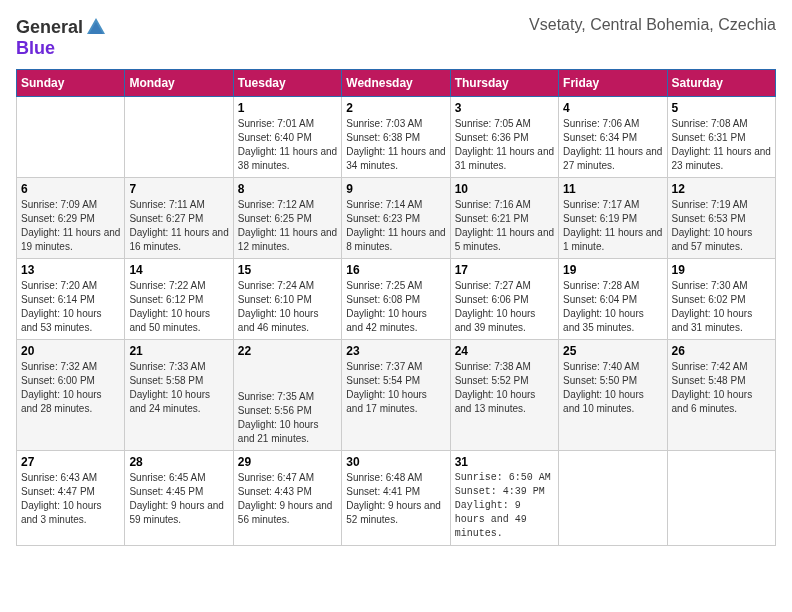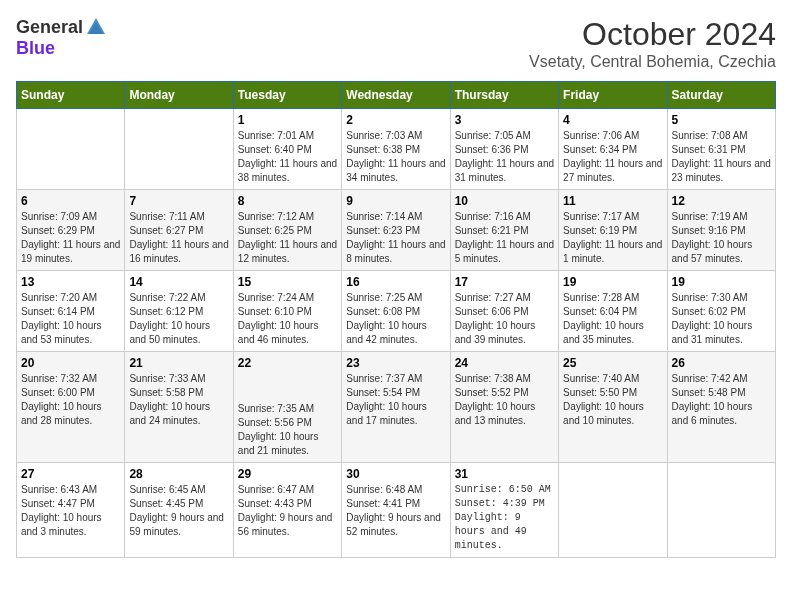--- a/index.html
+++ b/index.html
@@ -42,21 +42,21 @@
     .location-title {
       font-size: 16px;
       color: #555;
     }
     table {
       width: 100%;
       border-collapse: collapse;
       font-size: 11px;
     }
     thead tr th {
-      background-color: #4d7c0f;
+      background-color: #be185d;
       color: #fff;
       padding: 6px 4px;
       text-align: left;
       font-size: 12px;
       font-weight: bold;
       border: 1px solid #2a6aaf;
     }
     tbody tr td {
       border: 1px solid #ccc;
       padding: 4px;
@@ -93,21 +93,20 @@
     <div style="display:flex;align-items:center;">
       <span class="logo-general">General</span>
       <svg width="22" height="22" viewBox="0 0 22 22" style="margin:0 2px;">
         <polygon points="11,2 20,18 2,18" fill="#4a90c4"></polygon>
         <polygon points="11,6 18,18 4,18" fill="#2a6aaf" opacity="0.5"></polygon>
       </svg>
     </div>
     <span class="logo-blue">Blue</span>
   </div>
   <div class="title-area">
-    <div class="month-title">October 2024</div>
     <div class="location-title">Vsetaty, Central Bohemia, Czechia</div>
   </div>
 </div>
 
 <table>
   <thead>
     <tr id="days-header">
         <th>Sunday</th>
         <th>Monday</th>
         <th>Tuesday</th>
@@ -185,21 +184,21 @@
         </td>
         <td>
           <div class="day-number">11</div>
           <div class="day-info" style="white-space: pre-line;">Sunrise: 7:17 AM
 Sunset: 6:19 PM
 Daylight: 11 hours and 1 minute.</div>
         </td>
         <td>
           <div class="day-number">12</div>
           <div class="day-info" style="white-space: pre-line;">Sunrise: 7:19 AM
-Sunset: 9:16 PM
+Sunset: 6:53 PM
 Daylight: 10 hours and 57 minutes.</div>
         </td>
       </tr>
       <tr>
         <td>
           <div class="day-number">13</div>
           <div class="day-info" style="white-space: pre-line;">Sunrise: 7:20 AM
 Sunset: 6:14 PM
 Daylight: 10 hours and 53 minutes.</div>
         </td>

